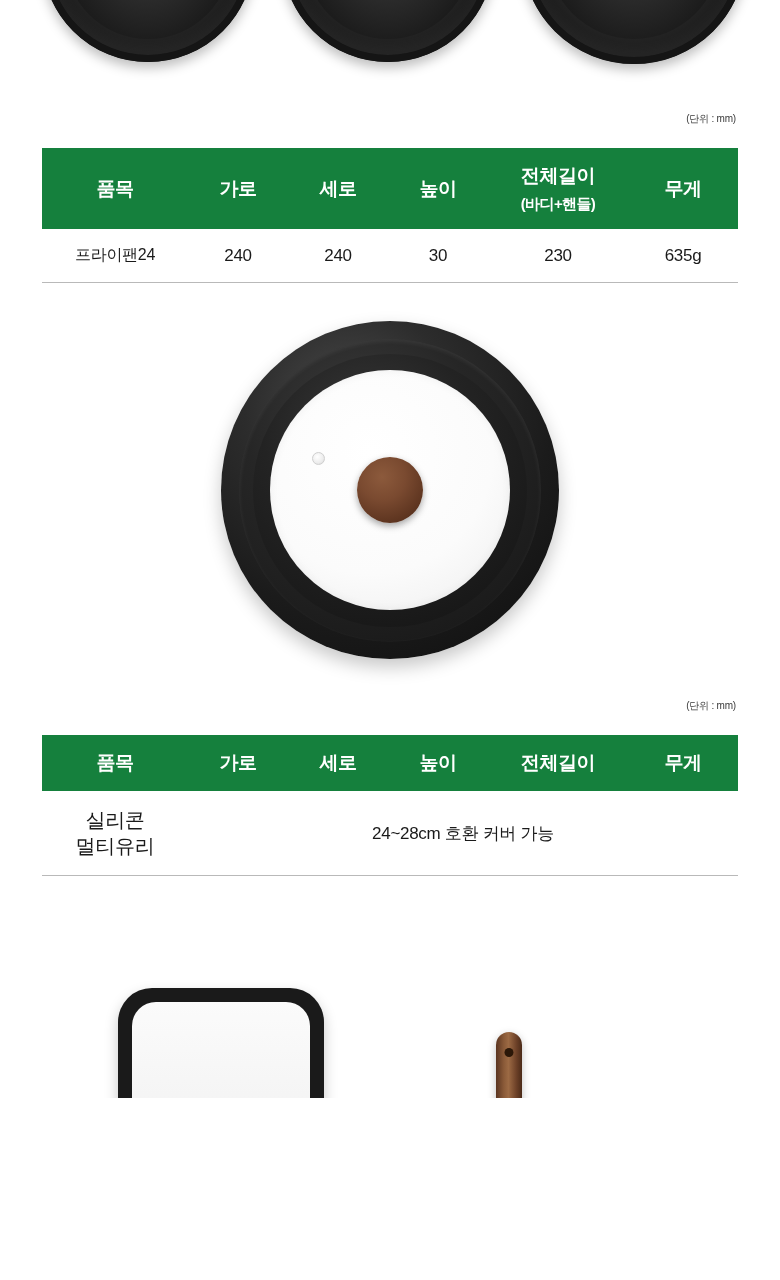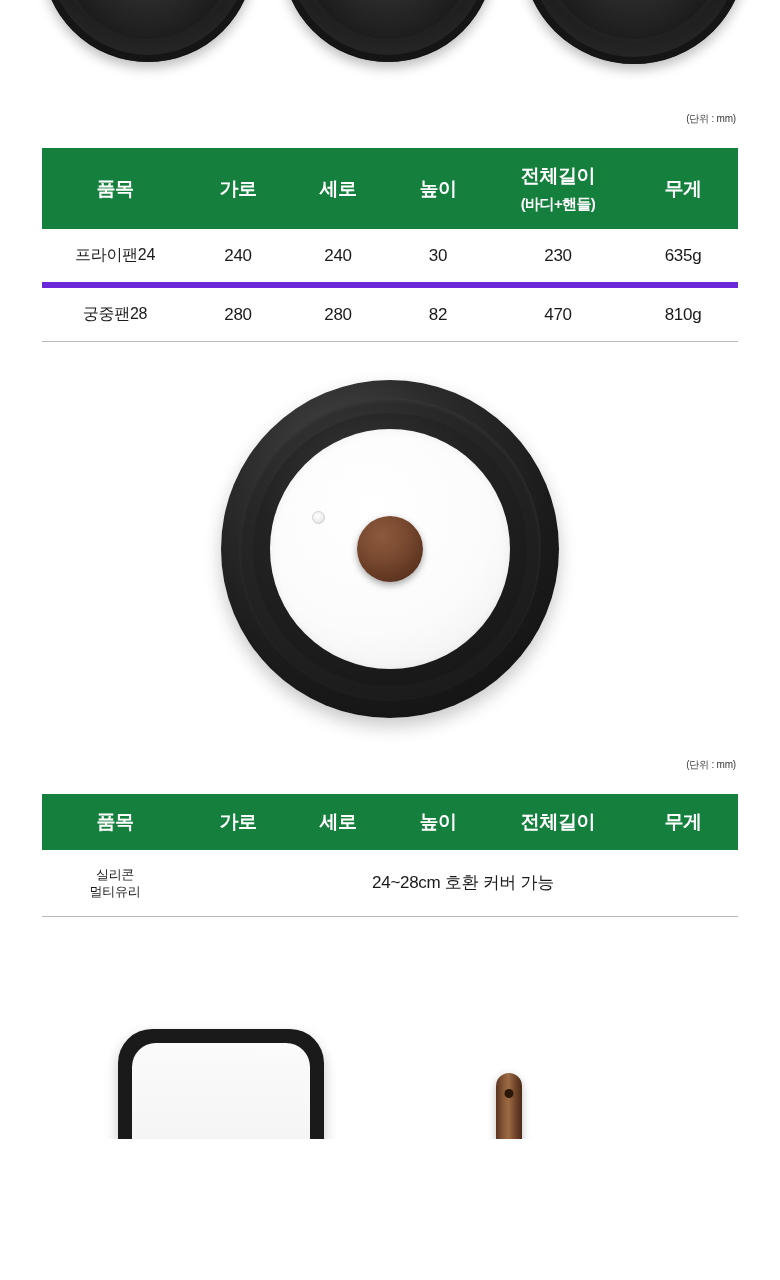--- a/index.html
+++ b/index.html
@@ -88,32 +88,32 @@
     font-size: 15px;
     font-weight: 700;
     letter-spacing: -0.6px;
     margin-top: 8px;
   }
   table.spec tbody td {
     font-size: 17px;
     color: #1a1a1a;
     text-align: center;
     padding: 16px 0;
-    border-bottom: 6px solid #6d28d9;
+    border-bottom: 4px solid #6d28d9;
     letter-spacing: -0.3px;
   }
   table.spec tbody tr:last-child td {
     border-bottom: 1px solid #b9b9b9;
   }
   table.spec tbody td.name {
     font-size: 16px;
   }
   table.spec tbody td.multi {
     line-height: 1.32;
-    font-size: 13px;
+    font-size: 20px;
   }
 
   
   .col-name  { width: 146px; }
   .col-w     { width: 100px; }
   .col-d     { width: 100px; }
   .col-h     { width: 100px; }
   .col-total { width: 140px; }
   .col-wt    { width: 110px; }
 
@@ -286,28 +286,20 @@
     </thead>
     <tbody>
       <tr>
         <td class="name">프라이팬24</td>
         <td>240</td>
         <td>240</td>
         <td>30</td>
         <td>230</td>
         <td>635g</td>
       </tr>
-      <tr>
-        <td class="name">궁중팬28</td>
-        <td>280</td>
-        <td>280</td>
-        <td>82</td>
-        <td>470</td>
-        <td>810g</td>
-      </tr>
     </tbody>
   </table>
 </div>
 
 <div class="lid-photo">
   <div class="lid">
     <div class="ring-outer"></div>
     <div class="ring-step-1"></div>
     <div class="ring-step-2"></div>
     <div class="glass"></div>

